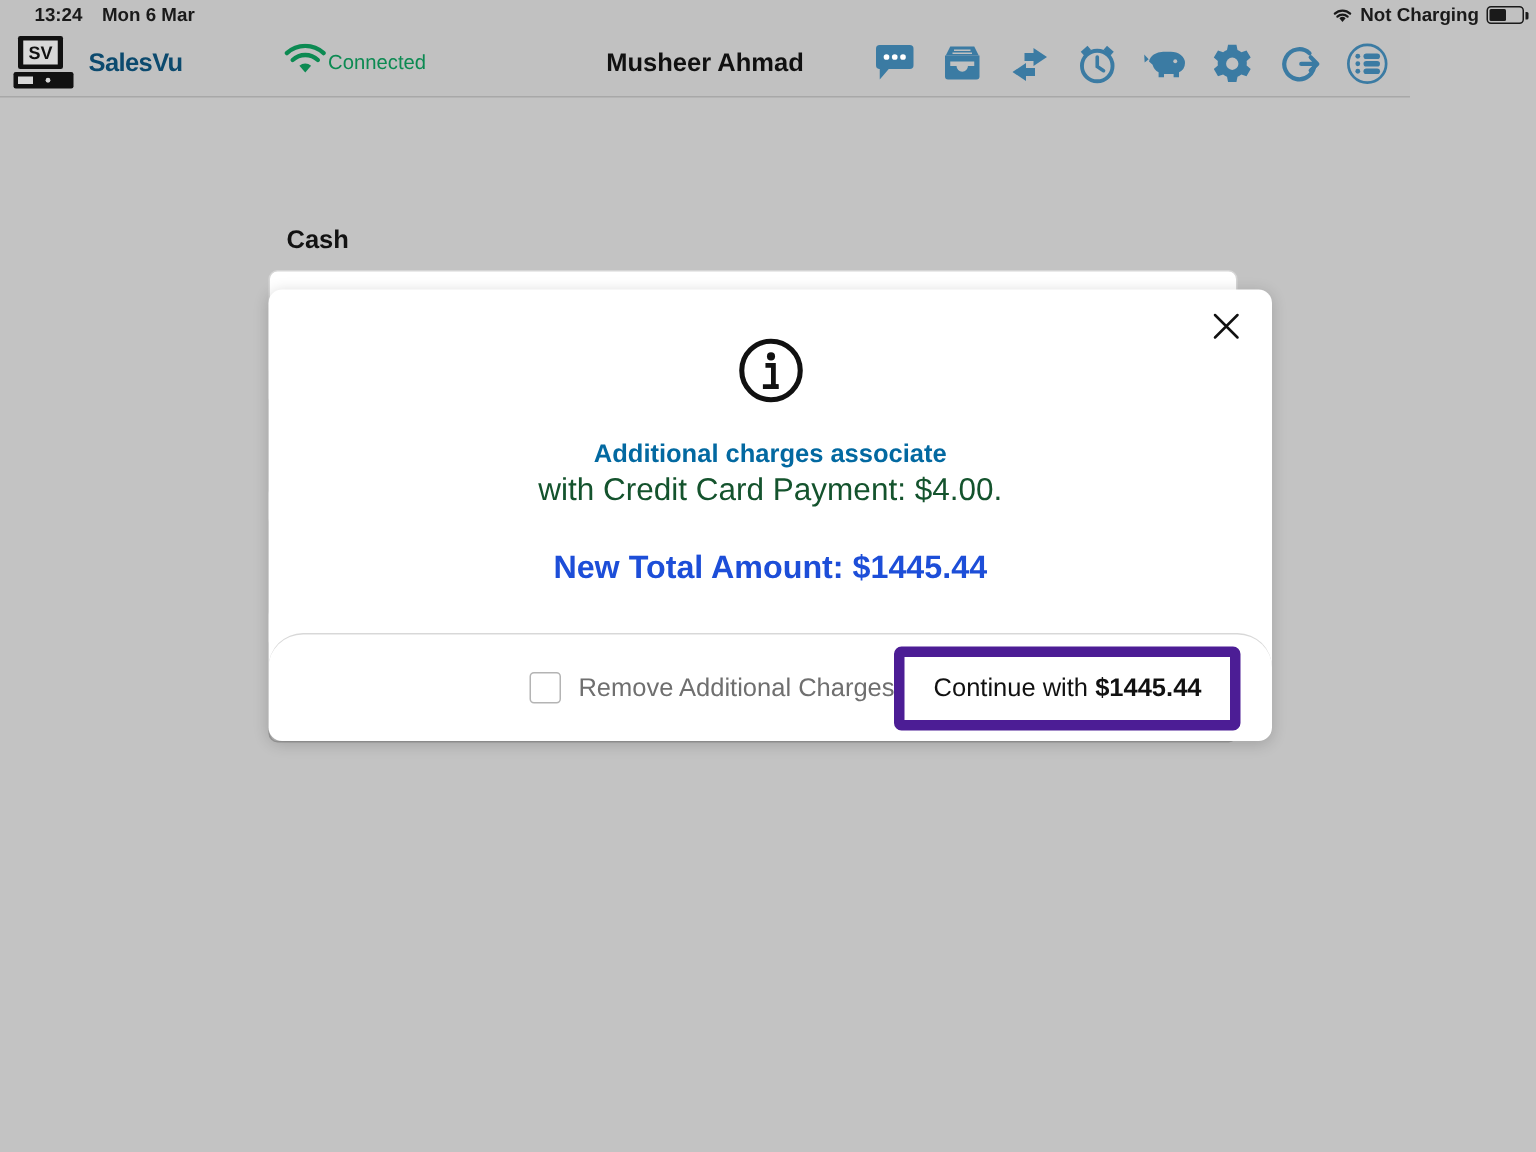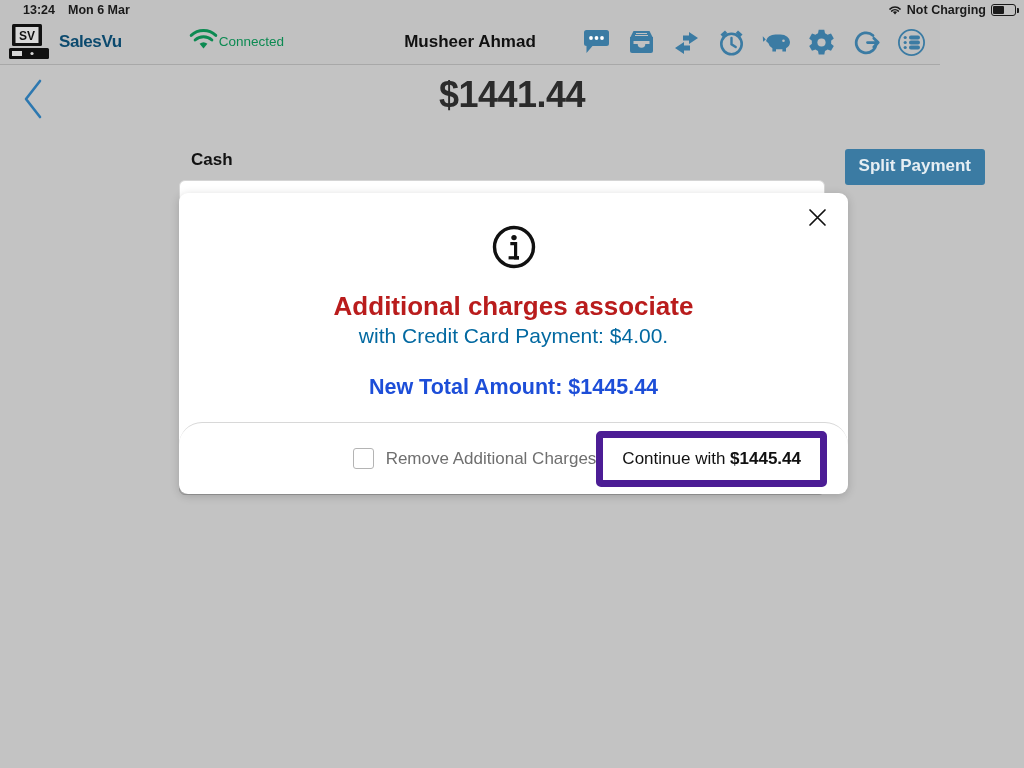--- a/index.html
+++ b/index.html
@@ -102,24 +102,24 @@
     box-shadow: 0 2px 10px rgba(0,0,0,0.18);
     z-index: 50; overflow: hidden;
   }
   .modal-close {
     position: absolute; right: 14px; top: 7px; width: 34px; height: 34px;
     display: flex; align-items: center; justify-content: center; cursor: pointer;
   }
   .modal-body { padding-top: 32px; text-align: center; }
   .info-icon { display: block; margin: 0 auto 19px auto; }
   .modal-title {
-    font-size: 26px; font-weight: bold; color: #b91c1c; line-height: 1.12;
+    font-size: 17px; font-weight: bold; color: #0369a1; line-height: 1.12;
   }
   .modal-sub {
-    font-size: 21px; color: #0369a1; line-height: 1.2; margin-top: 2px;
+    font-size: 21px; color: #14532d; line-height: 1.2; margin-top: 2px;
   }
   .modal-new-total {
     margin-top: 27px; font-size: 21.5px; font-weight: bold; color: #1d4ed8;
   }
   .modal-footer {
     position: absolute; left: 0; right: 0; bottom: 0; height: 72px;
     border-top: 1px solid #d8d8d8;
     display: flex; align-items: center; justify-content: flex-end;
     padding: 0 21px 0 21px;
     border-radius: 23px;
@@ -257,29 +257,20 @@
           <circle cx="8.2" cy="19.5" r="1.6" fill="#3b7ba3"></circle>
           <rect x="12" y="7.6" width="11" height="3.8" rx="1.9" fill="#3b7ba3"></rect>
           <rect x="12" y="12.6" width="11" height="3.8" rx="1.9" fill="#3b7ba3"></rect>
           <rect x="12" y="17.6" width="11" height="3.8" rx="1.9" fill="#3b7ba3"></rect>
         </svg>
       </span>
 
     </div>
   </div>
 
-  <div class="header">
-    <span class="back-chevron">
-      <svg width="26" height="42" viewBox="0 0 26 42">
-        <path d="M20 3 L6 21 L20 39" stroke="#2d78b0" stroke-width="2.6" fill="none" stroke-linecap="round" stroke-linejoin="round"></path>
-      </svg>
-    </span>
-    <div class="amount-total">$1441.44</div>
-    <button class="split-btn">Split Payment</button>
-  </div>
 
   <div class="pay-section">
 
     <div class="section-label">Cash</div>
 
     <div class="pay-btn cash-btn">
       <span class="pb-icon"></span>
       <span class="pb-label">Cash</span>
     </div>
 

